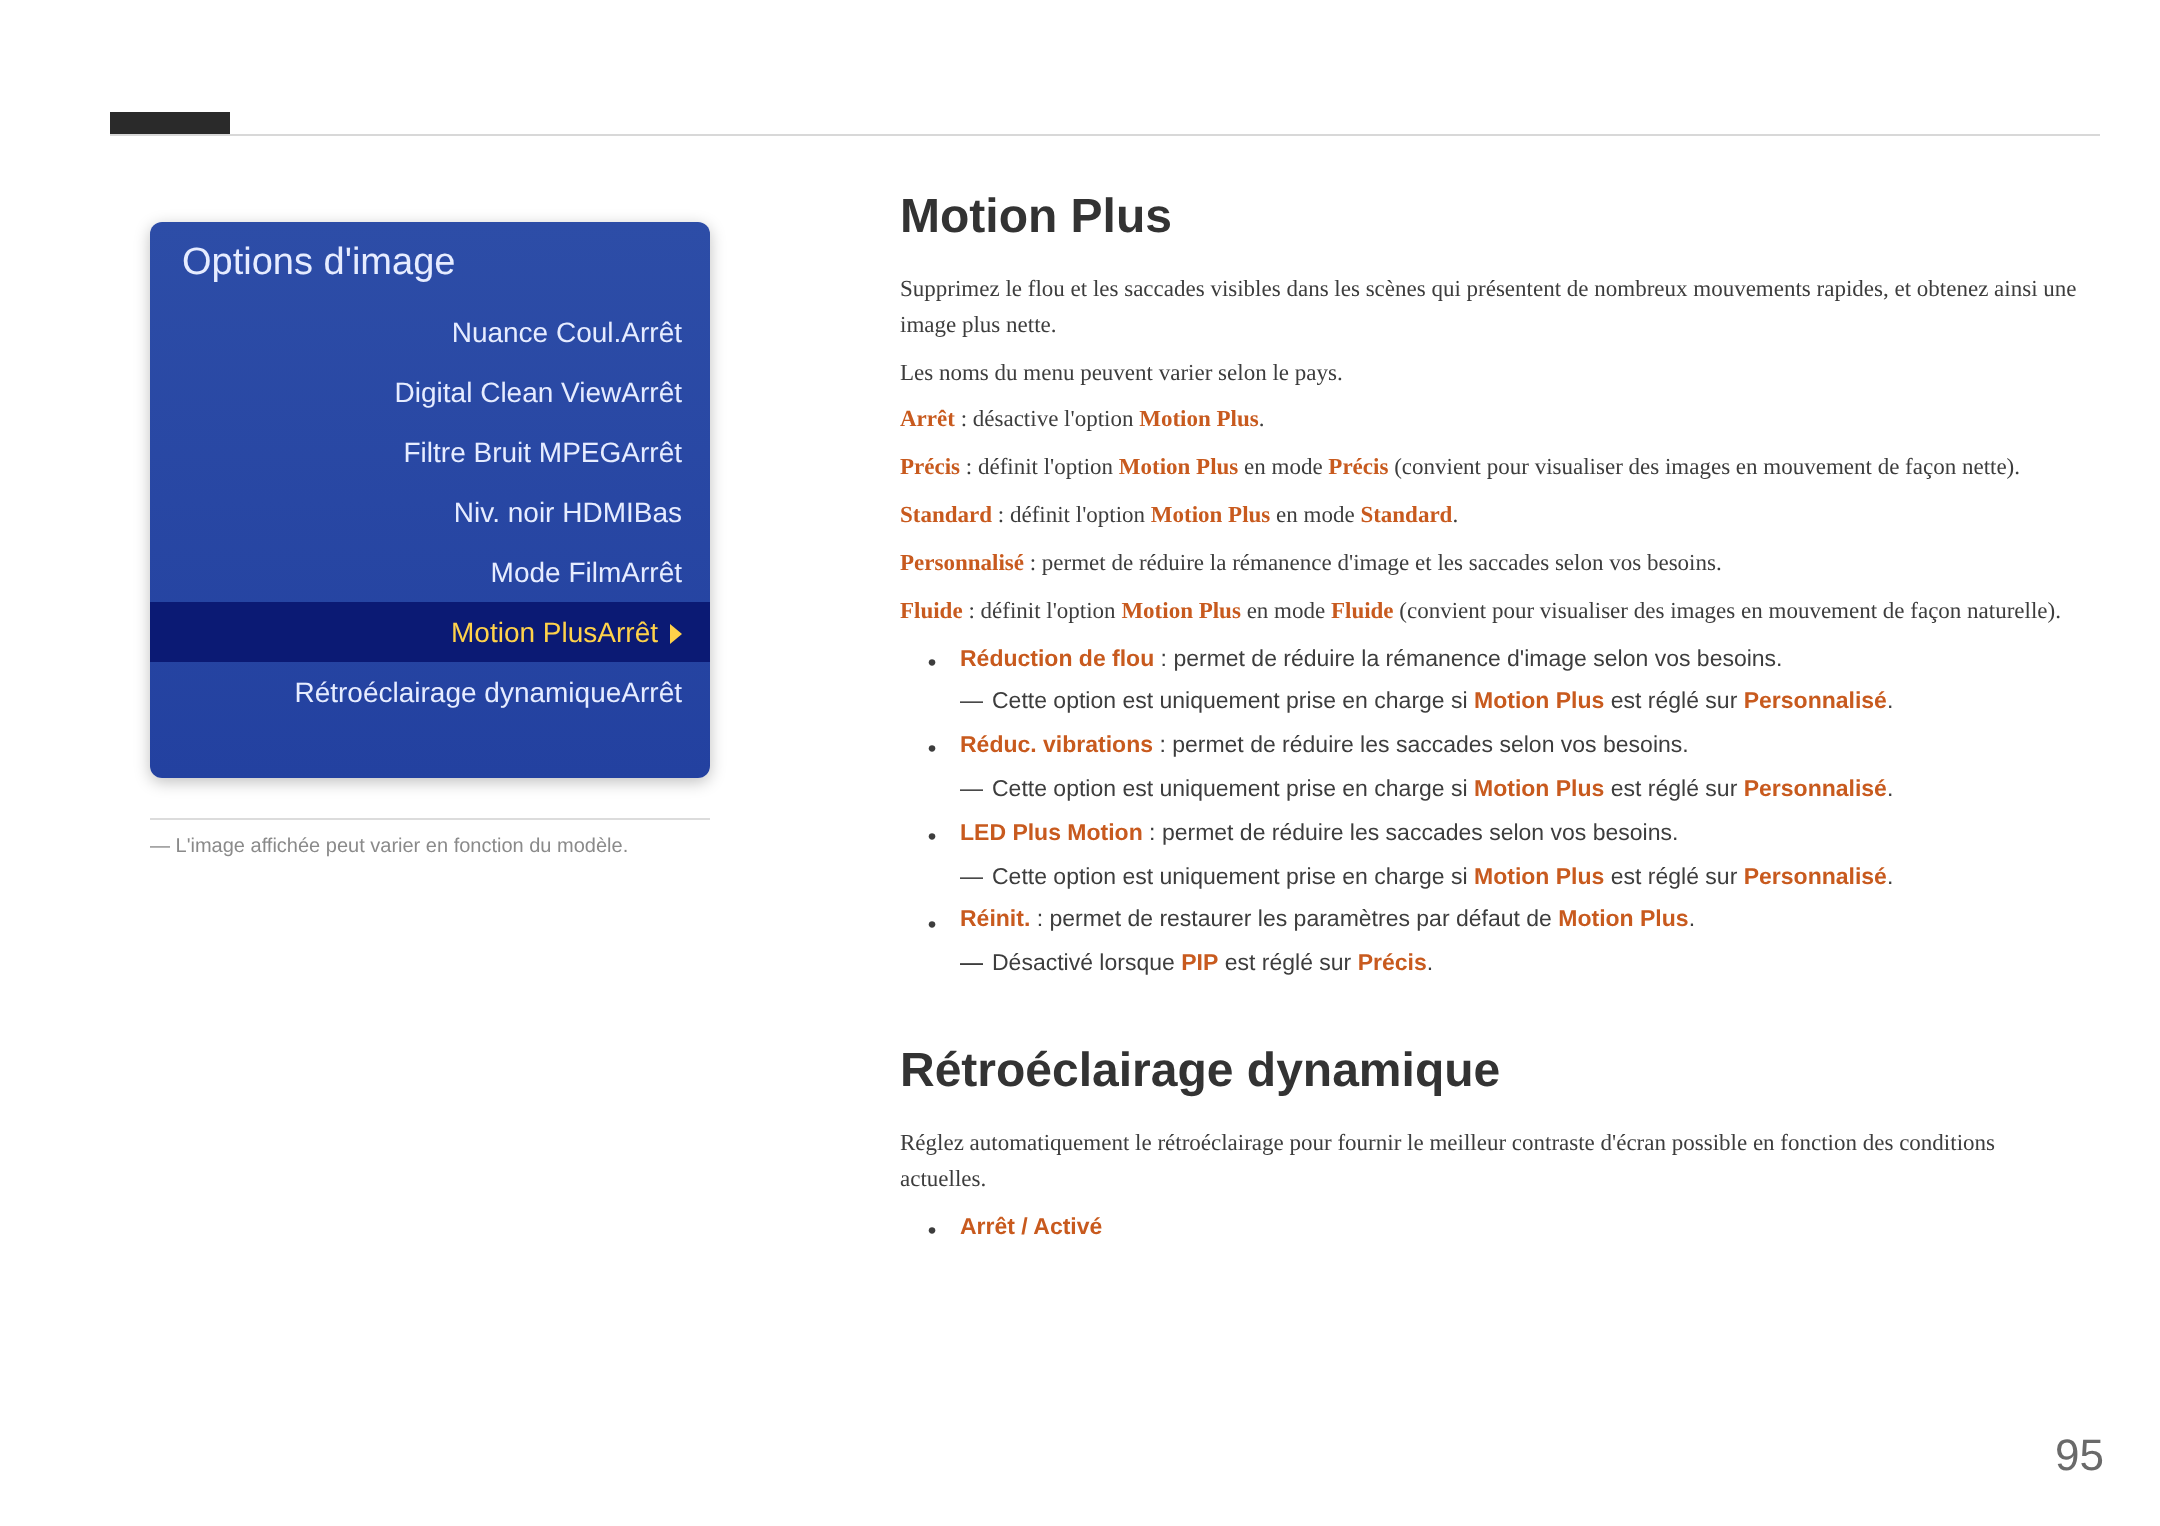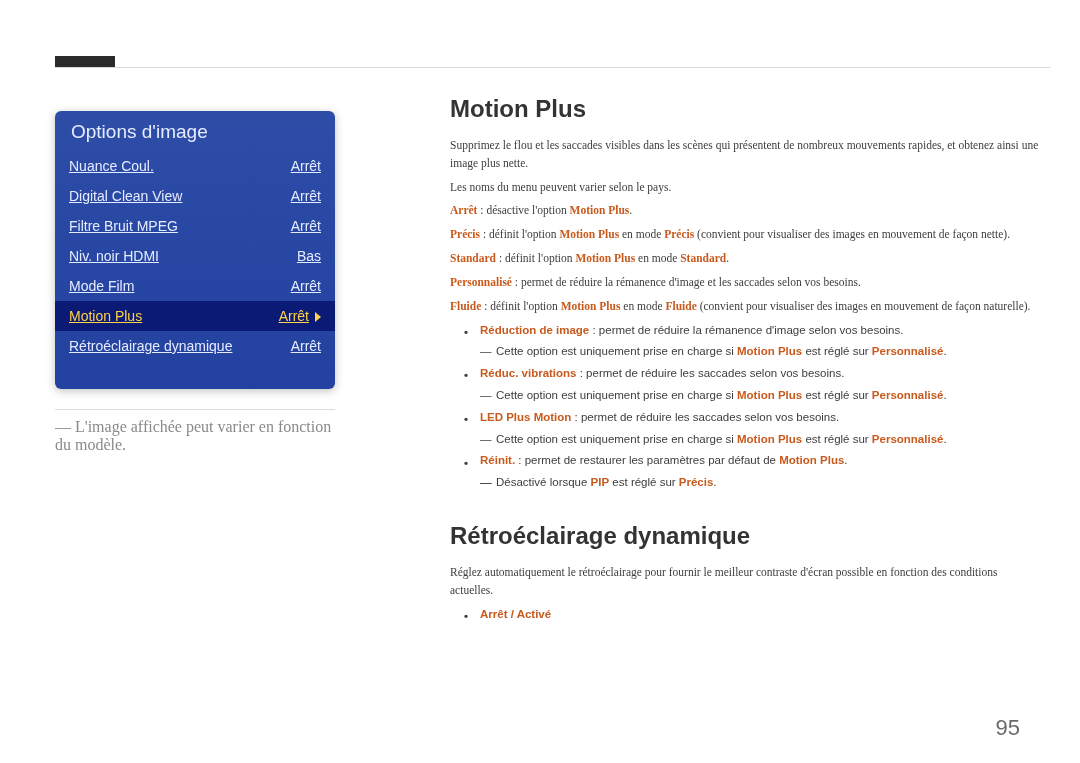--- a/index.html
+++ b/index.html
@@ -24,43 +24,43 @@
     background: #d8d8d8;
   }
   .page {
     position: absolute;
     left: 55px; right: 40px; top: 95px; bottom: 30px;
   }
   .menu {
     float: left;
     width: 280px;
     margin-top: 16px;
+    margin-left: 20px;
   }
   .menu-panel {
     background: linear-gradient(180deg, #2d4da7 0%, #2341a0 100%);
     border-radius: 6px;
     box-shadow: 0 2px 8px rgba(0,0,0,0.25);
     overflow: hidden;
     padding-bottom: 28px;
   }
   .menu-title {
     font-size: 19px;
     font-weight: 400;
     color: #e6ecff;
     padding: 10px 16px 8px 16px;
   }
   .menu-row {
     display: flex;
     align-items: center;
-    justify-content: space-between;
+    justify-content: flex-end;
     height: 30px;
     padding: 0 14px;
     font-size: 14px;
     color: #e6ecff;
-    text-decoration: underline;
   }
   .menu-row.selected {
     background: #0b1a74;
     color: #ffd24a;
     position: relative;
   }
   .menu-row.selected .menu-value {
     color: #ffd24a;
   }
   .menu-row.selected .menu-value::after {
@@ -74,25 +74,24 @@
     vertical-align: middle;
   }
   .menu-value { color: #e6ecff; }
   .rule-small {
     width: 280px;
     height: 1px;
     background: #dcdcdc;
     margin-top: 20px;
   }
   .caption {
-    font-size: 16px;
+    font-size: 10px;
     color: #8a8a8a;
     margin-top: 8px;
     width: 280px;
-    font-family: Liberation Serif, serif;
   }
   .caption::before { content: "― "; color: #8a8a8a; }
 
   .content {
     margin-left: 395px;
   }
   .h1 {
     font-size: 24px;
     font-weight: 600;
     color: #333;
@@ -126,21 +125,21 @@
     font-size: 11.5px;
     line-height: 1.55;
     margin-bottom: 4px;
     color: #3d3d3d;
   }
   .sub .dash {
     position: absolute; left: 30px; top: 0;
   }
   .page-no {
     position: absolute;
-    right: 60px; bottom: 22px;
+    right: 28px; bottom: 22px;
     font-size: 22px;
     color: #6a6a6a;
   }
 </style>
 </head>
 <body>
 
 <div class="top-accent"></div>
 <div class="top-rule"></div>
 
@@ -201,21 +200,21 @@
     <div class="para">
       <span class="lb">Personnalisé</span><span> : permet de réduire la rémanence d'image et les saccades selon vos besoins.</span>
     </div>
     <div class="para">
       <span class="lb">Fluide</span><span> : définit l'option </span><span class="em">Motion Plus</span><span> en mode </span><span class="em">Fluide</span><span> (convient pour visualiser des images en mouvement de façon naturelle).</span>
     </div>
 
     <div class="bullets">
       <div class="bullet">
         <span class="dot">•</span>
-        <span class="lb">Réduction de image</span><span> : permet de réduire la rémanence d'image selon vos besoins.</span>
+        <span class="lb">Réduction de flou</span><span> : permet de réduire la rémanence d'image selon vos besoins.</span>
       </div>
       <div class="sub">
         <span class="dash">―</span>
         <span>Cette option est uniquement prise en charge si </span><span class="em">Motion Plus</span><span> est réglé sur </span><span class="em">Personnalisé</span><span>.</span>
       </div>
 
       <div class="bullet">
         <span class="dot">•</span>
         <span class="lb">Réduc. vibrations</span><span> : permet de réduire les saccades selon vos besoins.</span>
       </div>

